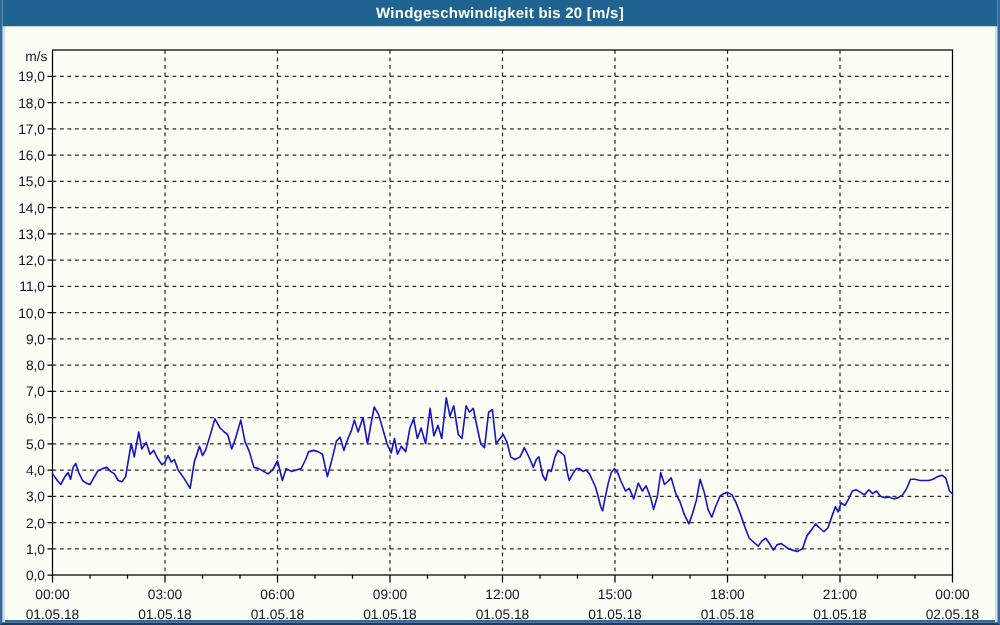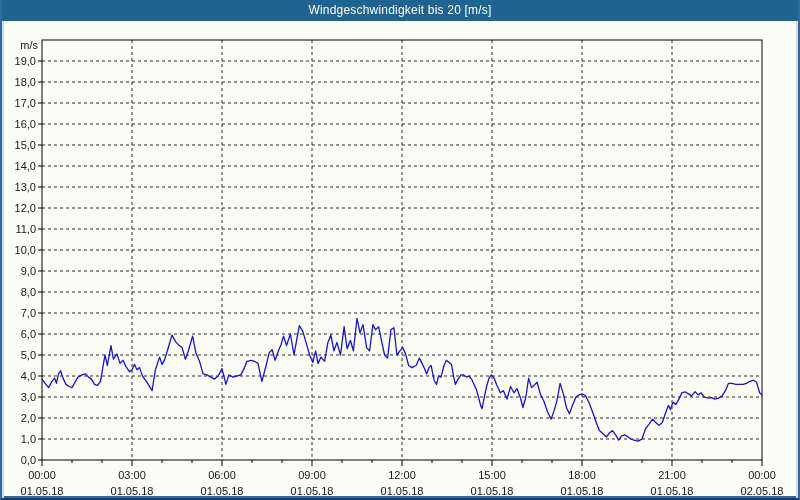--- a/index.html
+++ b/index.html
@@ -18,21 +18,21 @@
     border-bottom:2px solid #1c3c63;
     box-shadow:inset 2px 0 0 #cfdeed, inset -2px 0 0 #cfdeed, inset 0 -2px 0 #35689e;
     overflow:hidden;
   }
   .titlebar{
     height:21px;
     margin:-0px -2px 0 -2px; 
     background:#1f6391;
     color:#ffffff;
     font-size:12px;
-    font-weight:normal;
+    font-weight:bold;
     text-align:center;
     line-height:21px;
     letter-spacing:0.2px;
   }
   svg{display:block;}
   text{font-family:"Liberation Sans", sans-serif;}
 </style>
 </head>
 <body>
 

